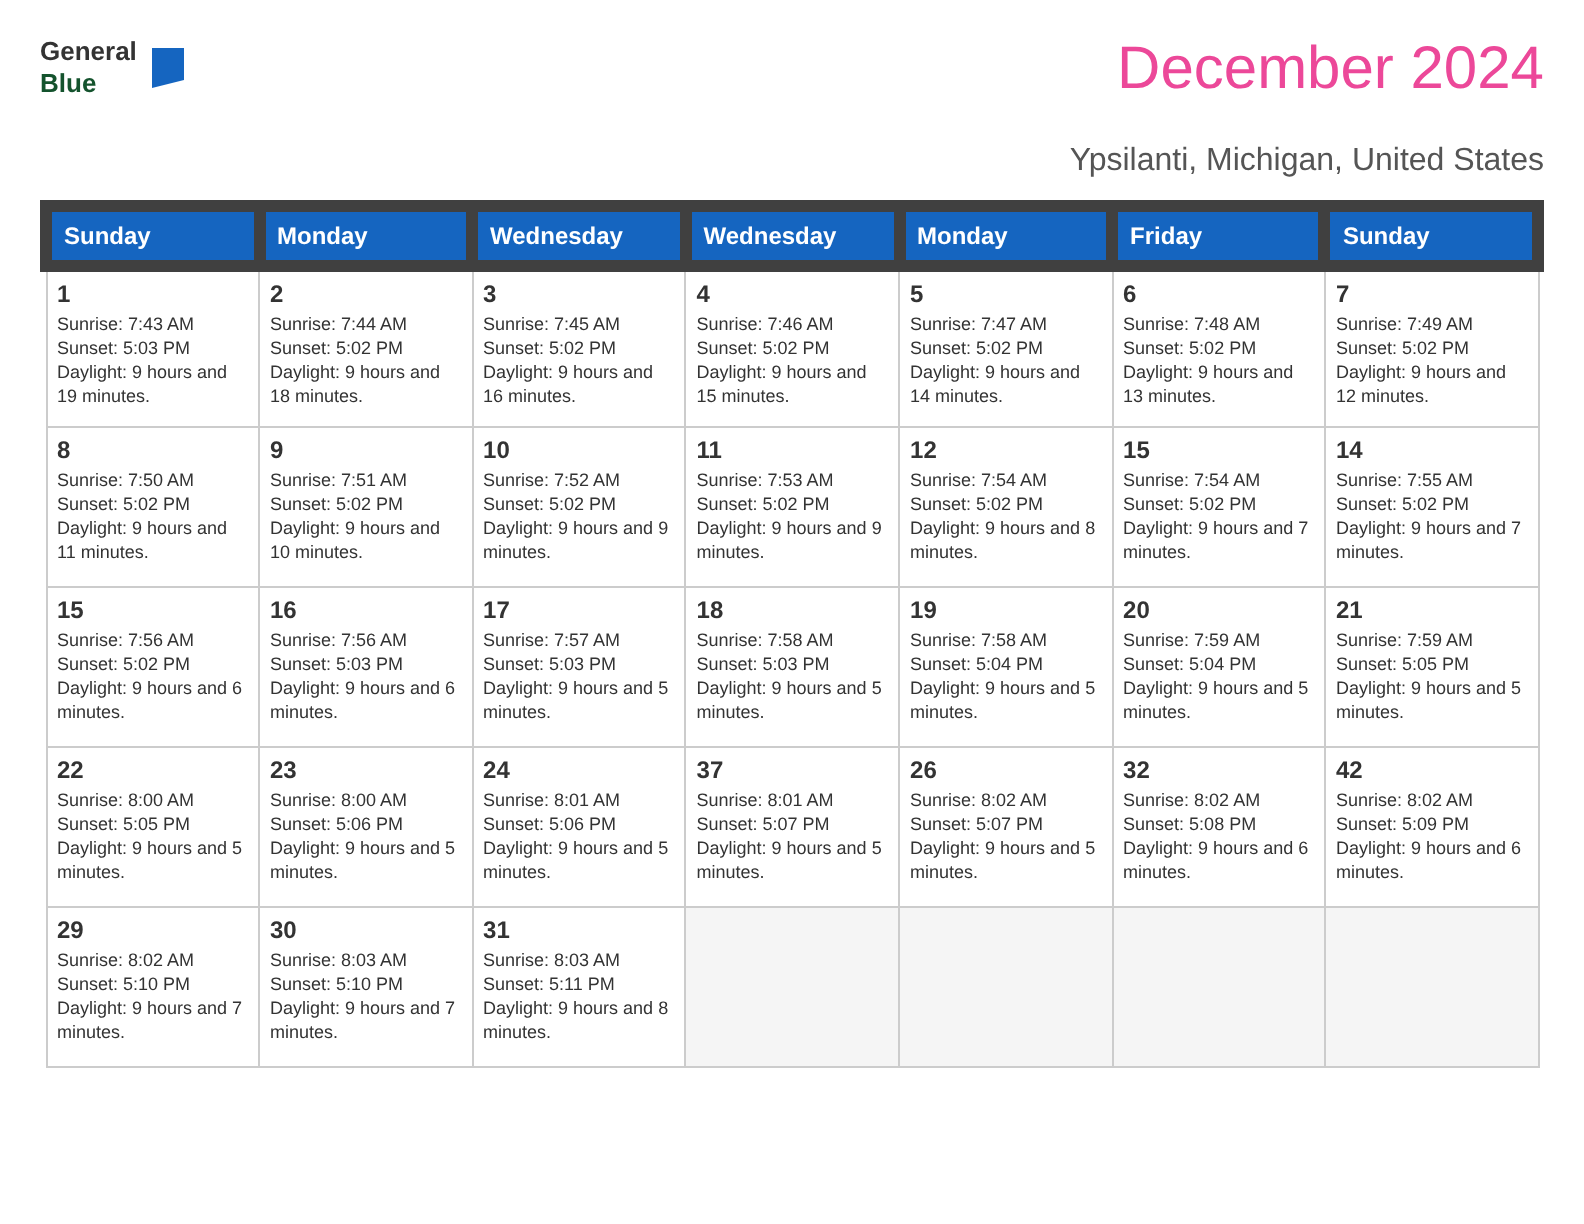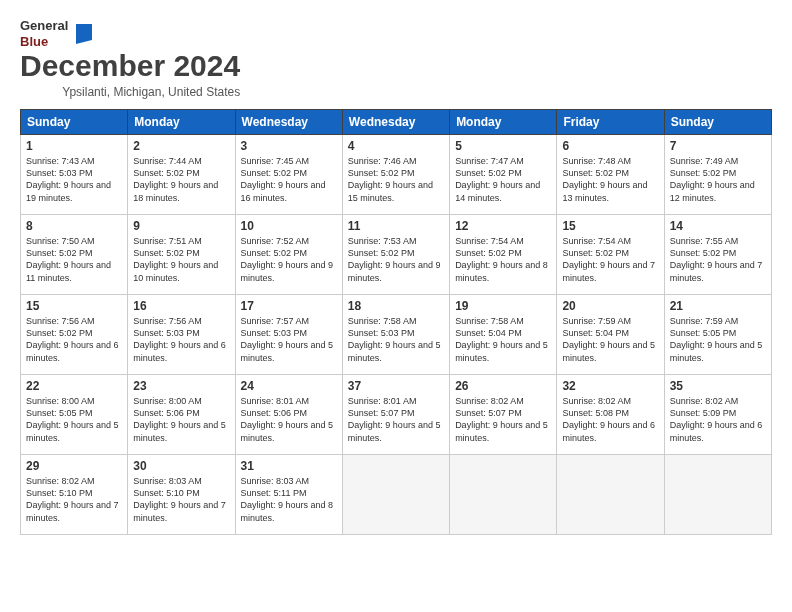--- a/index.html
+++ b/index.html
@@ -11,68 +11,67 @@
       overflow: hidden;
     }
     .page {
       width: 792px;
       height: 612px;
       padding: 18px 20px 10px 20px;
       background: #fff;
     }
     .header {
       display: flex;
-      justify-content: flex-start;
+      justify-content: space-between;
       align-items: flex-start;
       margin-bottom: 10px;
-      flex-direction: column;
     }
     .logo {
       display: flex;
       align-items: center;
     }
     .logo-text {
       display: flex;
       flex-direction: column;
       font-size: 13px;
       font-weight: bold;
       line-height: 1.2;
     }
     .logo-general { color: #333; }
-    .logo-blue { color: #7f1d1d; }
+    .logo-blue { color: #14532d; }
     .logo-icon {
       width: 24px;
       height: 28px;
       margin-left: 4px;
     }
     .title-block {
       text-align: right;
     }
     .month-title {
       font-size: 30px;
-      font-weight: bold;
-      color: #404040;
+      font-weight: normal;
+      color: #ec4899;
     }
     .location {
-      font-size: 12px;
+      font-size: 16px;
       color: #555;
-      margin-top: 2px;
+      margin-top: 20px;
     }
     .calendar {
       width: 100%;
       border-collapse: collapse;
     }
     .calendar th {
       background: #1565C0;
       color: #fff;
       font-size: 12px;
       font-weight: bold;
       text-align: left;
       padding: 5px 6px;
-      border: 1px solid #404040;
+      border: 6px solid #404040;
     }
     .calendar td {
       border: 1px solid #ccc;
       vertical-align: top;
       padding: 4px 5px;
       width: 107px;
       height: 80px;
       font-size: 9.5px;
       color: #333;
       background: #fff;
@@ -236,21 +235,21 @@
       </td>
           <td>
         <span class="day-num">26</span>
         <span class="cell-text">Sunrise: 8:02 AM<br>Sunset: 5:07 PM<br>Daylight: 9 hours and 5 minutes.</span>
       </td>
           <td>
         <span class="day-num">32</span>
         <span class="cell-text">Sunrise: 8:02 AM<br>Sunset: 5:08 PM<br>Daylight: 9 hours and 6 minutes.</span>
       </td>
           <td>
-        <span class="day-num">35</span>
+        <span class="day-num">42</span>
         <span class="cell-text">Sunrise: 8:02 AM<br>Sunset: 5:09 PM<br>Daylight: 9 hours and 6 minutes.</span>
       </td>
         </tr>
         <tr>
           <td>
         <span class="day-num">29</span>
         <span class="cell-text">Sunrise: 8:02 AM<br>Sunset: 5:10 PM<br>Daylight: 9 hours and 7 minutes.</span>
       </td>
           <td>
         <span class="day-num">30</span>

